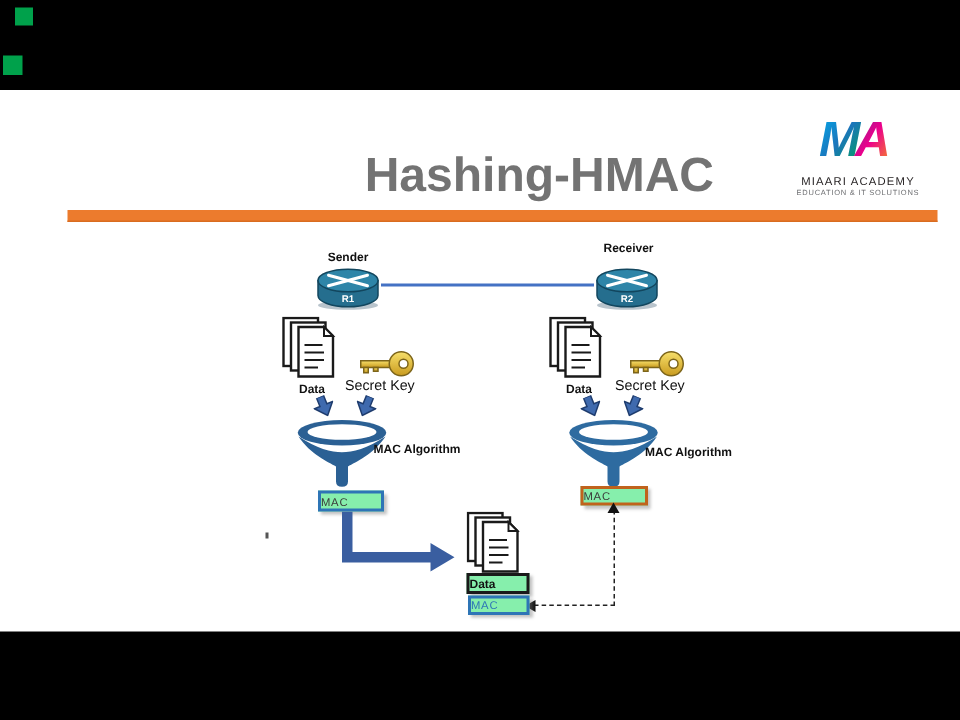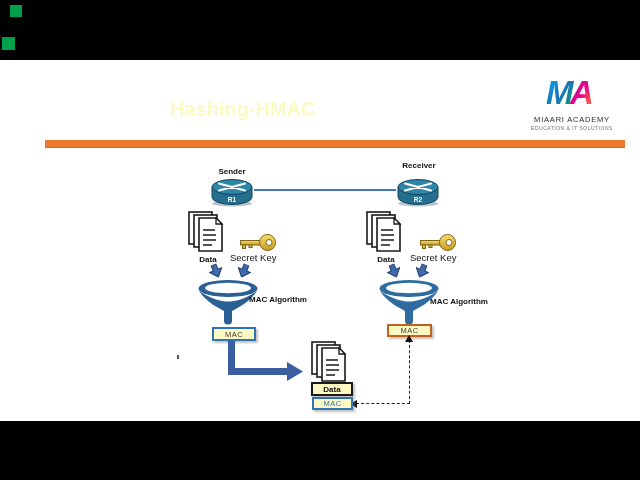--- a/index.html
+++ b/index.html
@@ -5,35 +5,35 @@
   html,body{margin:0;padding:0;background:#000;}
   #frame{position:relative;width:640px;height:480px;background:#000;overflow:hidden;
          font-family:"Liberation Sans",sans-serif;}
   .abs{position:absolute;}
   #slide{left:0;top:60px;width:640px;height:361px;background:#ffffff;}
   .artifact{background:#00A14B;}
   #artifact-1{left:10px;top:5px;width:12px;height:12px;}
   #artifact-2{left:2px;top:37px;width:13px;height:13px;}
 
   
-  #title{left:170px;top:98px;width:306px;text-align:left;
-         font-size:20px;font-weight:700;color:#fef9c3;letter-spacing:0px;}
+  #title{left:170px;top:98px;width:306px;text-align:right;
+         font-size:32px;font-weight:700;color:#737373;letter-spacing:0px;}
   #rule{left:45px;top:140px;width:580px;height:7px;background:#EC7B2D;border-bottom:1px solid #d96c20;}
 
   
   #logo{left:520px;top:74px;width:104px;text-align:center;}
   #logo-name{font-size:7.5px;font-weight:400;color:#231F20;letter-spacing:0.8px;margin-top:1px;}
   #logo-tagline{font-size:5px;color:#6D6E71;letter-spacing:0.5px;margin-top:1px;}
 
   
   .lbl{font-size:8px;font-weight:700;color:#111;text-align:center;white-space:nowrap;}
   .lbl-reg{font-size:9.5px;font-weight:400;color:#111;white-space:nowrap;}
 
   
-  .macbox{background:#fef9c3;display:flex;align-items:center;justify-content:center;
+  .macbox{background:#86efac;display:flex;align-items:center;
           box-shadow:2px 2px 2px rgba(120,120,120,0.45);}
   #mac-box-sender{left:212px;top:327px;width:40px;height:10px;border:2px solid #2E75B6;
                   font-size:7.5px;color:#3a3a3a;letter-spacing:0.5px;}
   #mac-box-receiver{left:387px;top:324px;width:41px;height:9px;border:2px solid #C0631C;
                   font-size:7.5px;color:#3a3a3a;letter-spacing:0.5px;}
   #data-box-msg{left:311px;top:382px;width:38px;height:10px;border:2px solid #1a1a1a;
                 font-size:8px;font-weight:700;color:#111;}
   #mac-box-msg{left:312px;top:397px;width:37px;height:9px;border:2px solid #2E75B6;
                font-size:7.5px;color:#2E75B6;letter-spacing:0.5px;}
 

